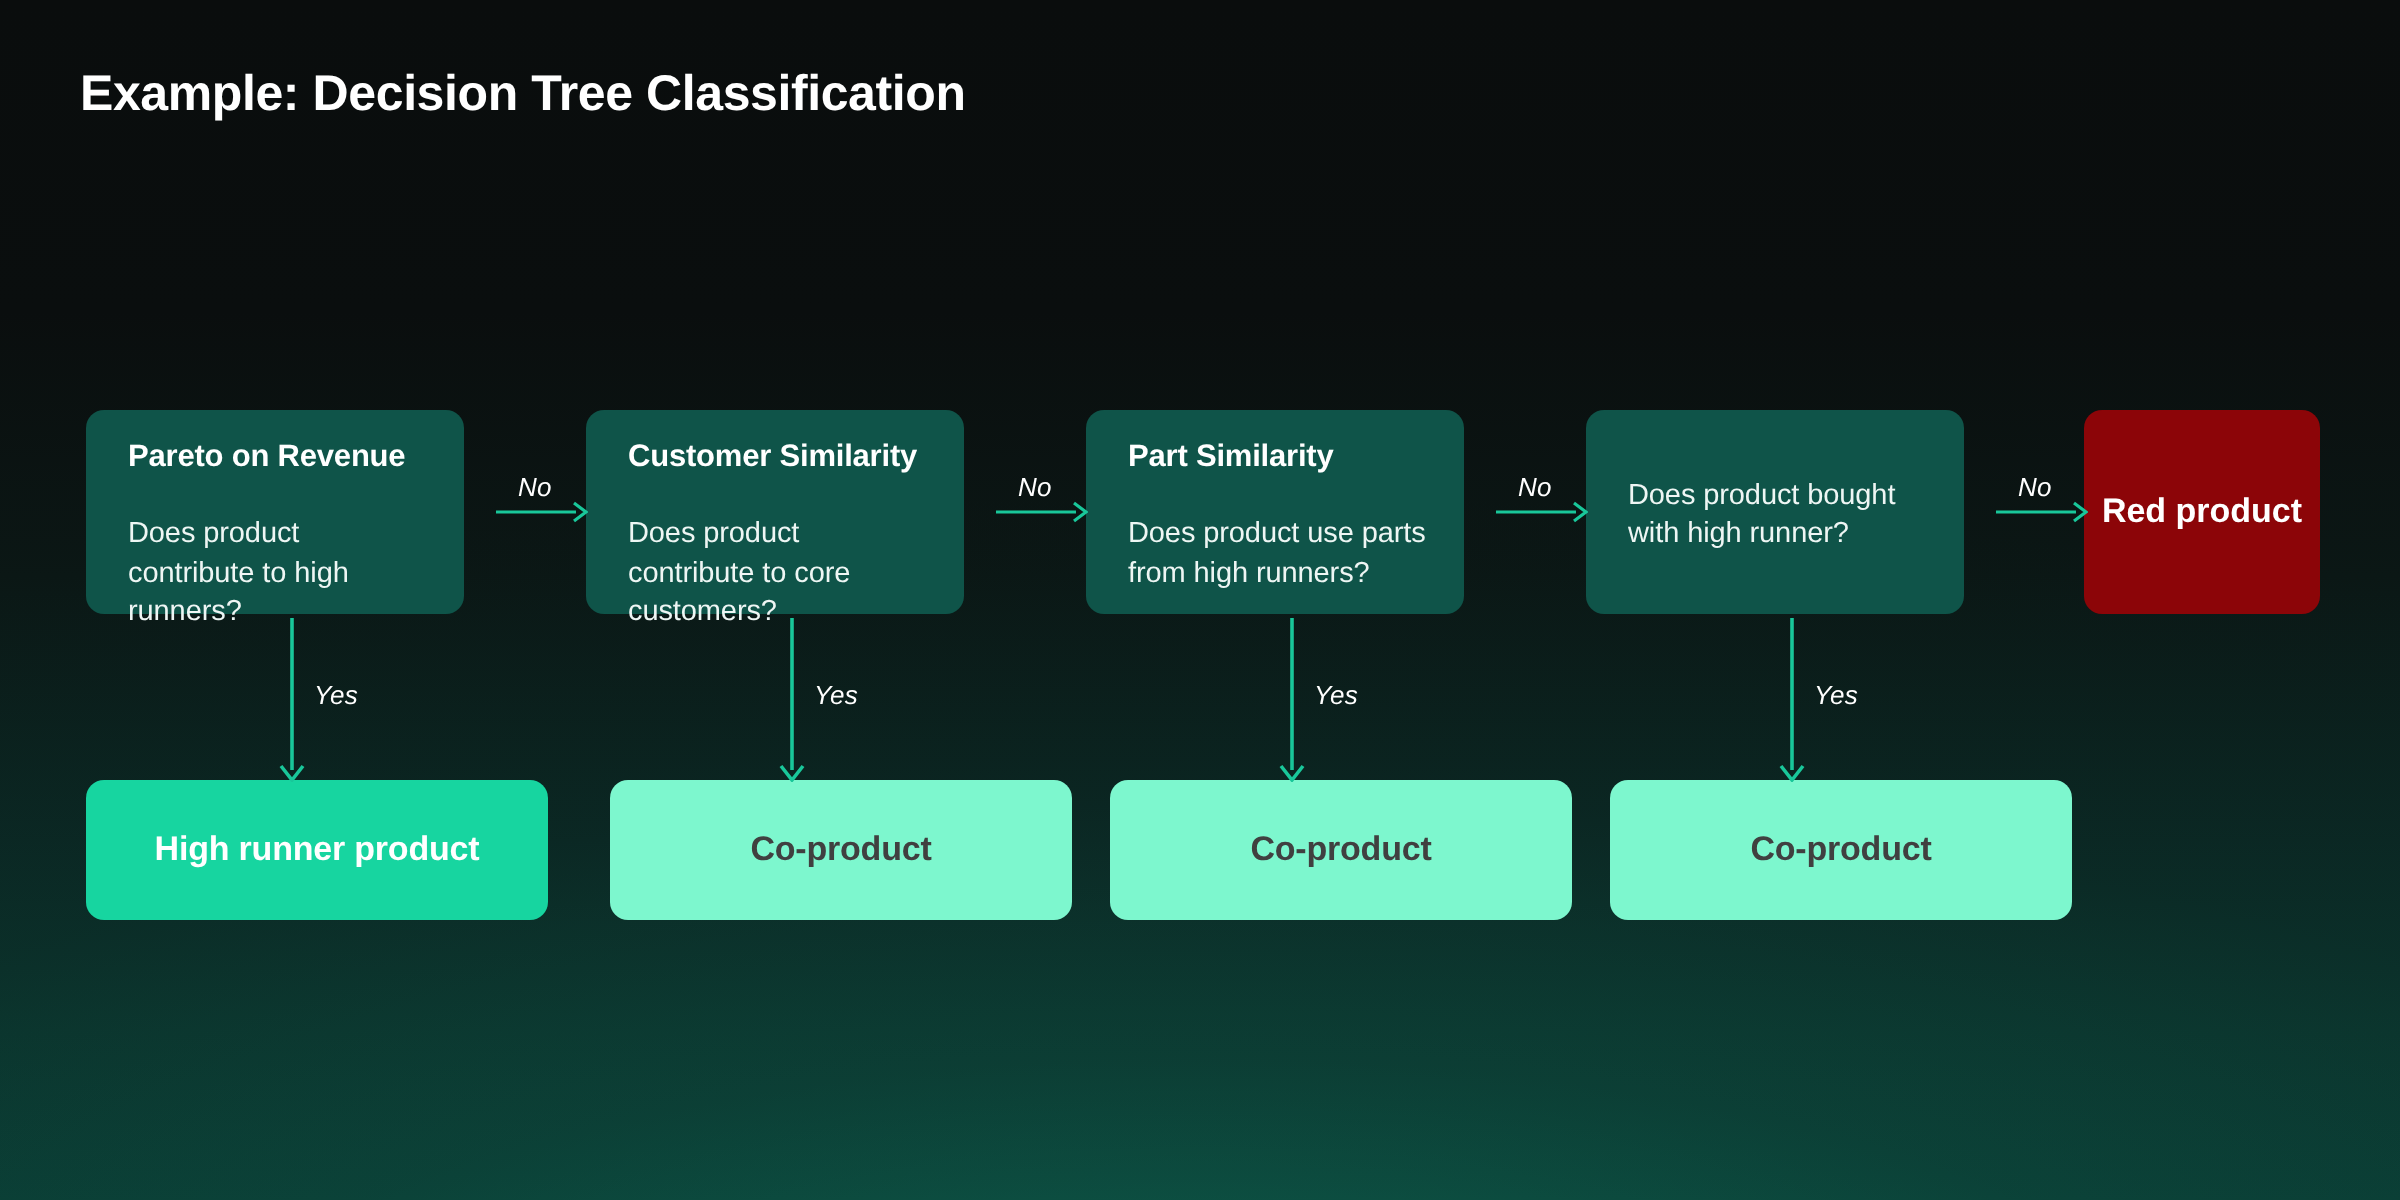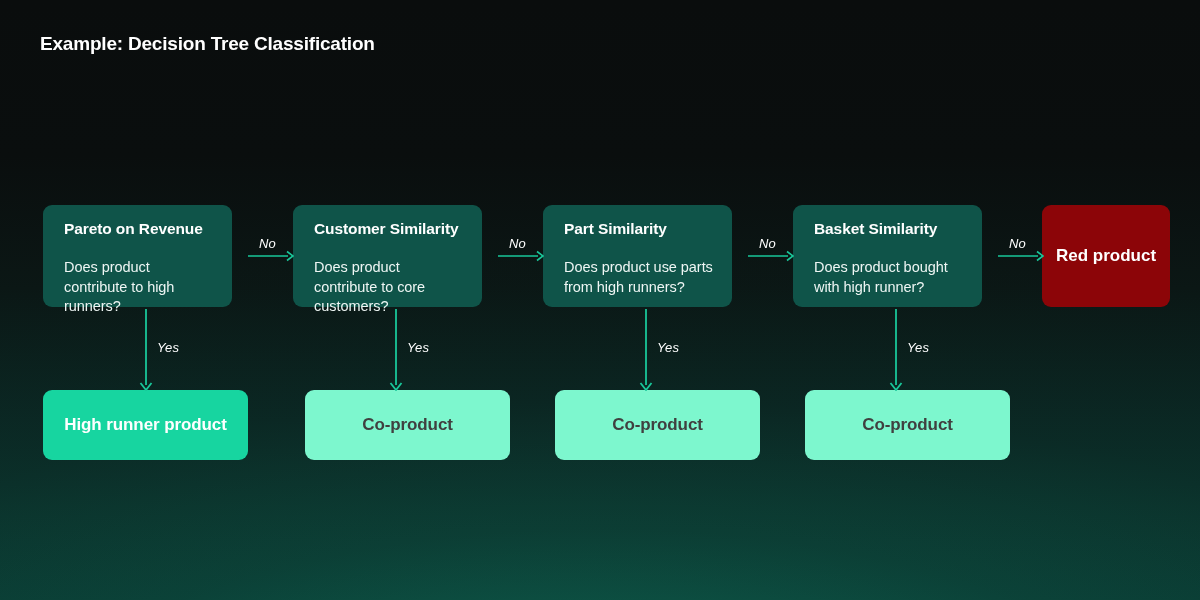--- a/index.html
+++ b/index.html
@@ -22,21 +22,21 @@
     background:
       radial-gradient(115% 78% at 50% 118%, rgba(24,180,140,0.30) 0%, rgba(16,110,90,0.16) 38%, rgba(10,60,52,0.04) 66%, rgba(10,13,13,0) 100%),
       linear-gradient(180deg, #0a0d0d 0%, #0a0e0e 26%, #0b1715 48%, #0b2723 70%, #0b332c 86%, #0a3a32 100%);
   }
 
   
   .page-title {
     position: absolute;
     left: 40px;
     top: 33px;
-    font-size: 19px;
+    font-size: 25px;
     font-weight: bold;
     color: #ffffff;
     letter-spacing: -0.2px;
     white-space: nowrap;
   }
 
   
   .node {
     position: absolute;
     box-sizing: border-box;
@@ -60,21 +60,21 @@
     margin-top: 20px;
     font-size: 14.5px;
     font-weight: normal;
     color: #eef6f4;
     line-height: 1.33;
     letter-spacing: -0.05px;
   }
 
   
   .terminal-node {
-    width: 205px;
+    width: 231px;
     height: 70px;
     top: 390px;
     display: flex;
     align-items: center;
     justify-content: center;
     text-align: right;
     font-size: 17px;
     font-weight: bold;
     line-height: 1.26;
     letter-spacing: -0.1px;
@@ -82,21 +82,21 @@
   .terminal-highrunner {
     background: #17d5a0;
     color: #ffffff;
   }
   .terminal-coproduct {
     background: #7df7ce;
     color: #404040;
     margin-left: 12px;
   }
   .terminal-red {
-    width: 128px;
+    width: 118px;
     height: 102px;
     top: 205px;
     background: #8c0508;
     color: #ffffff;
     display: flex;
     align-items: center;
     justify-content: center;
     text-align: center;
     font-size: 17px;
     font-weight: bold;
@@ -143,21 +143,20 @@
     <div class="decision-title">Customer Similarity</div>
     <div class="decision-body">Does product contribute to core customers?</div>
   </div>
 
   <div class="node decision-node" style="left:543px;">
     <div class="decision-title">Part Similarity</div>
     <div class="decision-body">Does product use parts from high runners?</div>
   </div>
 
   <div class="node decision-node" style="left:793px;">
-    <div class="decision-title">Basket Similarity</div>
     <div class="decision-body">Does product bought with high runner?</div>
   </div>
 
   <div class="node terminal-red" style="left:1042px;">
     <span>Red product</span>
   </div>
 
   <div class="node terminal-node terminal-highrunner" style="left:43px;">
     <span>High runner product</span>
   </div>

